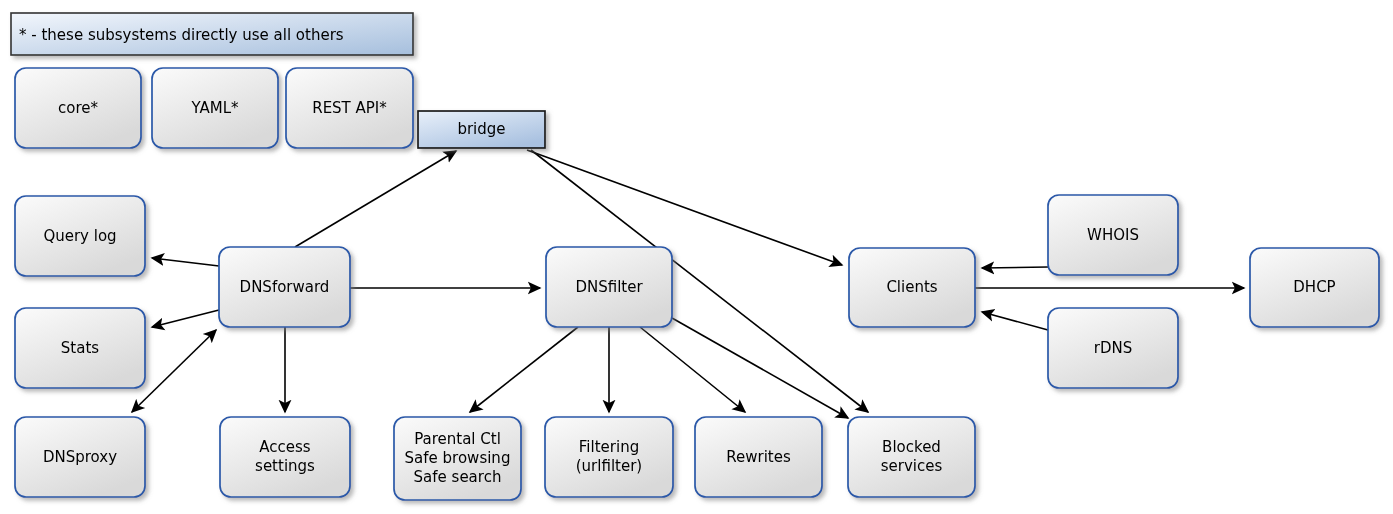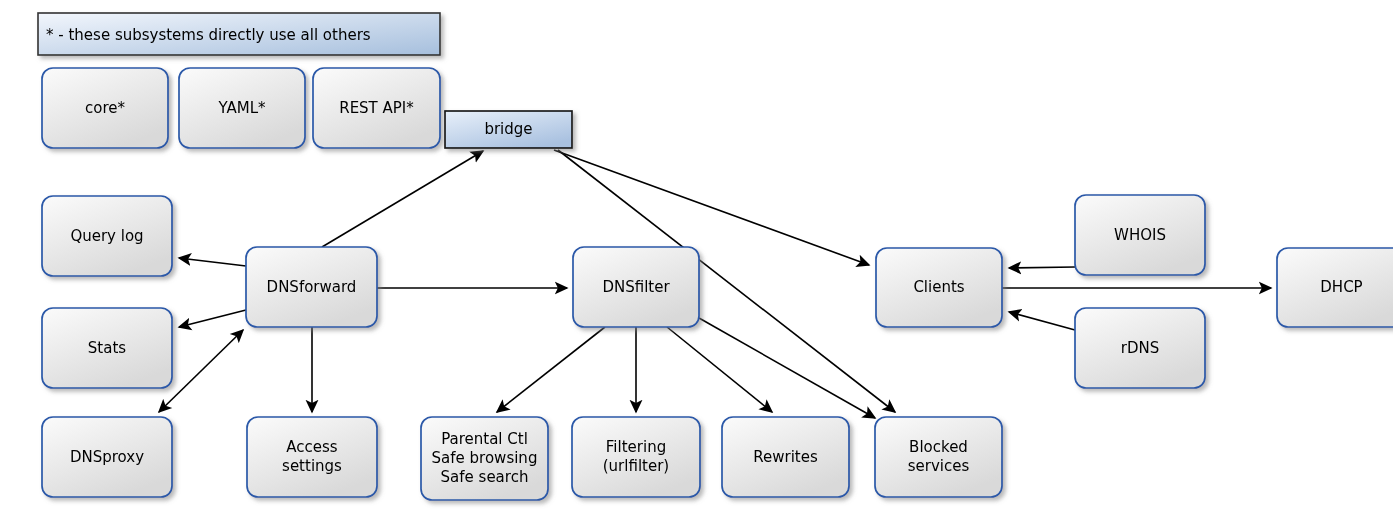--- a/index.html
+++ b/index.html
@@ -10,21 +10,20 @@
   body {
     width: 1393px;
     height: 514px;
     font-family: "DejaVu Sans", sans-serif;
     overflow: hidden;
   }
   #diagram-root {
     position: relative;
     width: 1130px;
     height: 514px;
-    margin-left: 27px;
   }
   svg#plantuml-canvas {
     position: absolute;
     top: 0;
     left: 0;
     width: 1393px;
     height: 514px;
     display: block;
   }
   .node-label {

